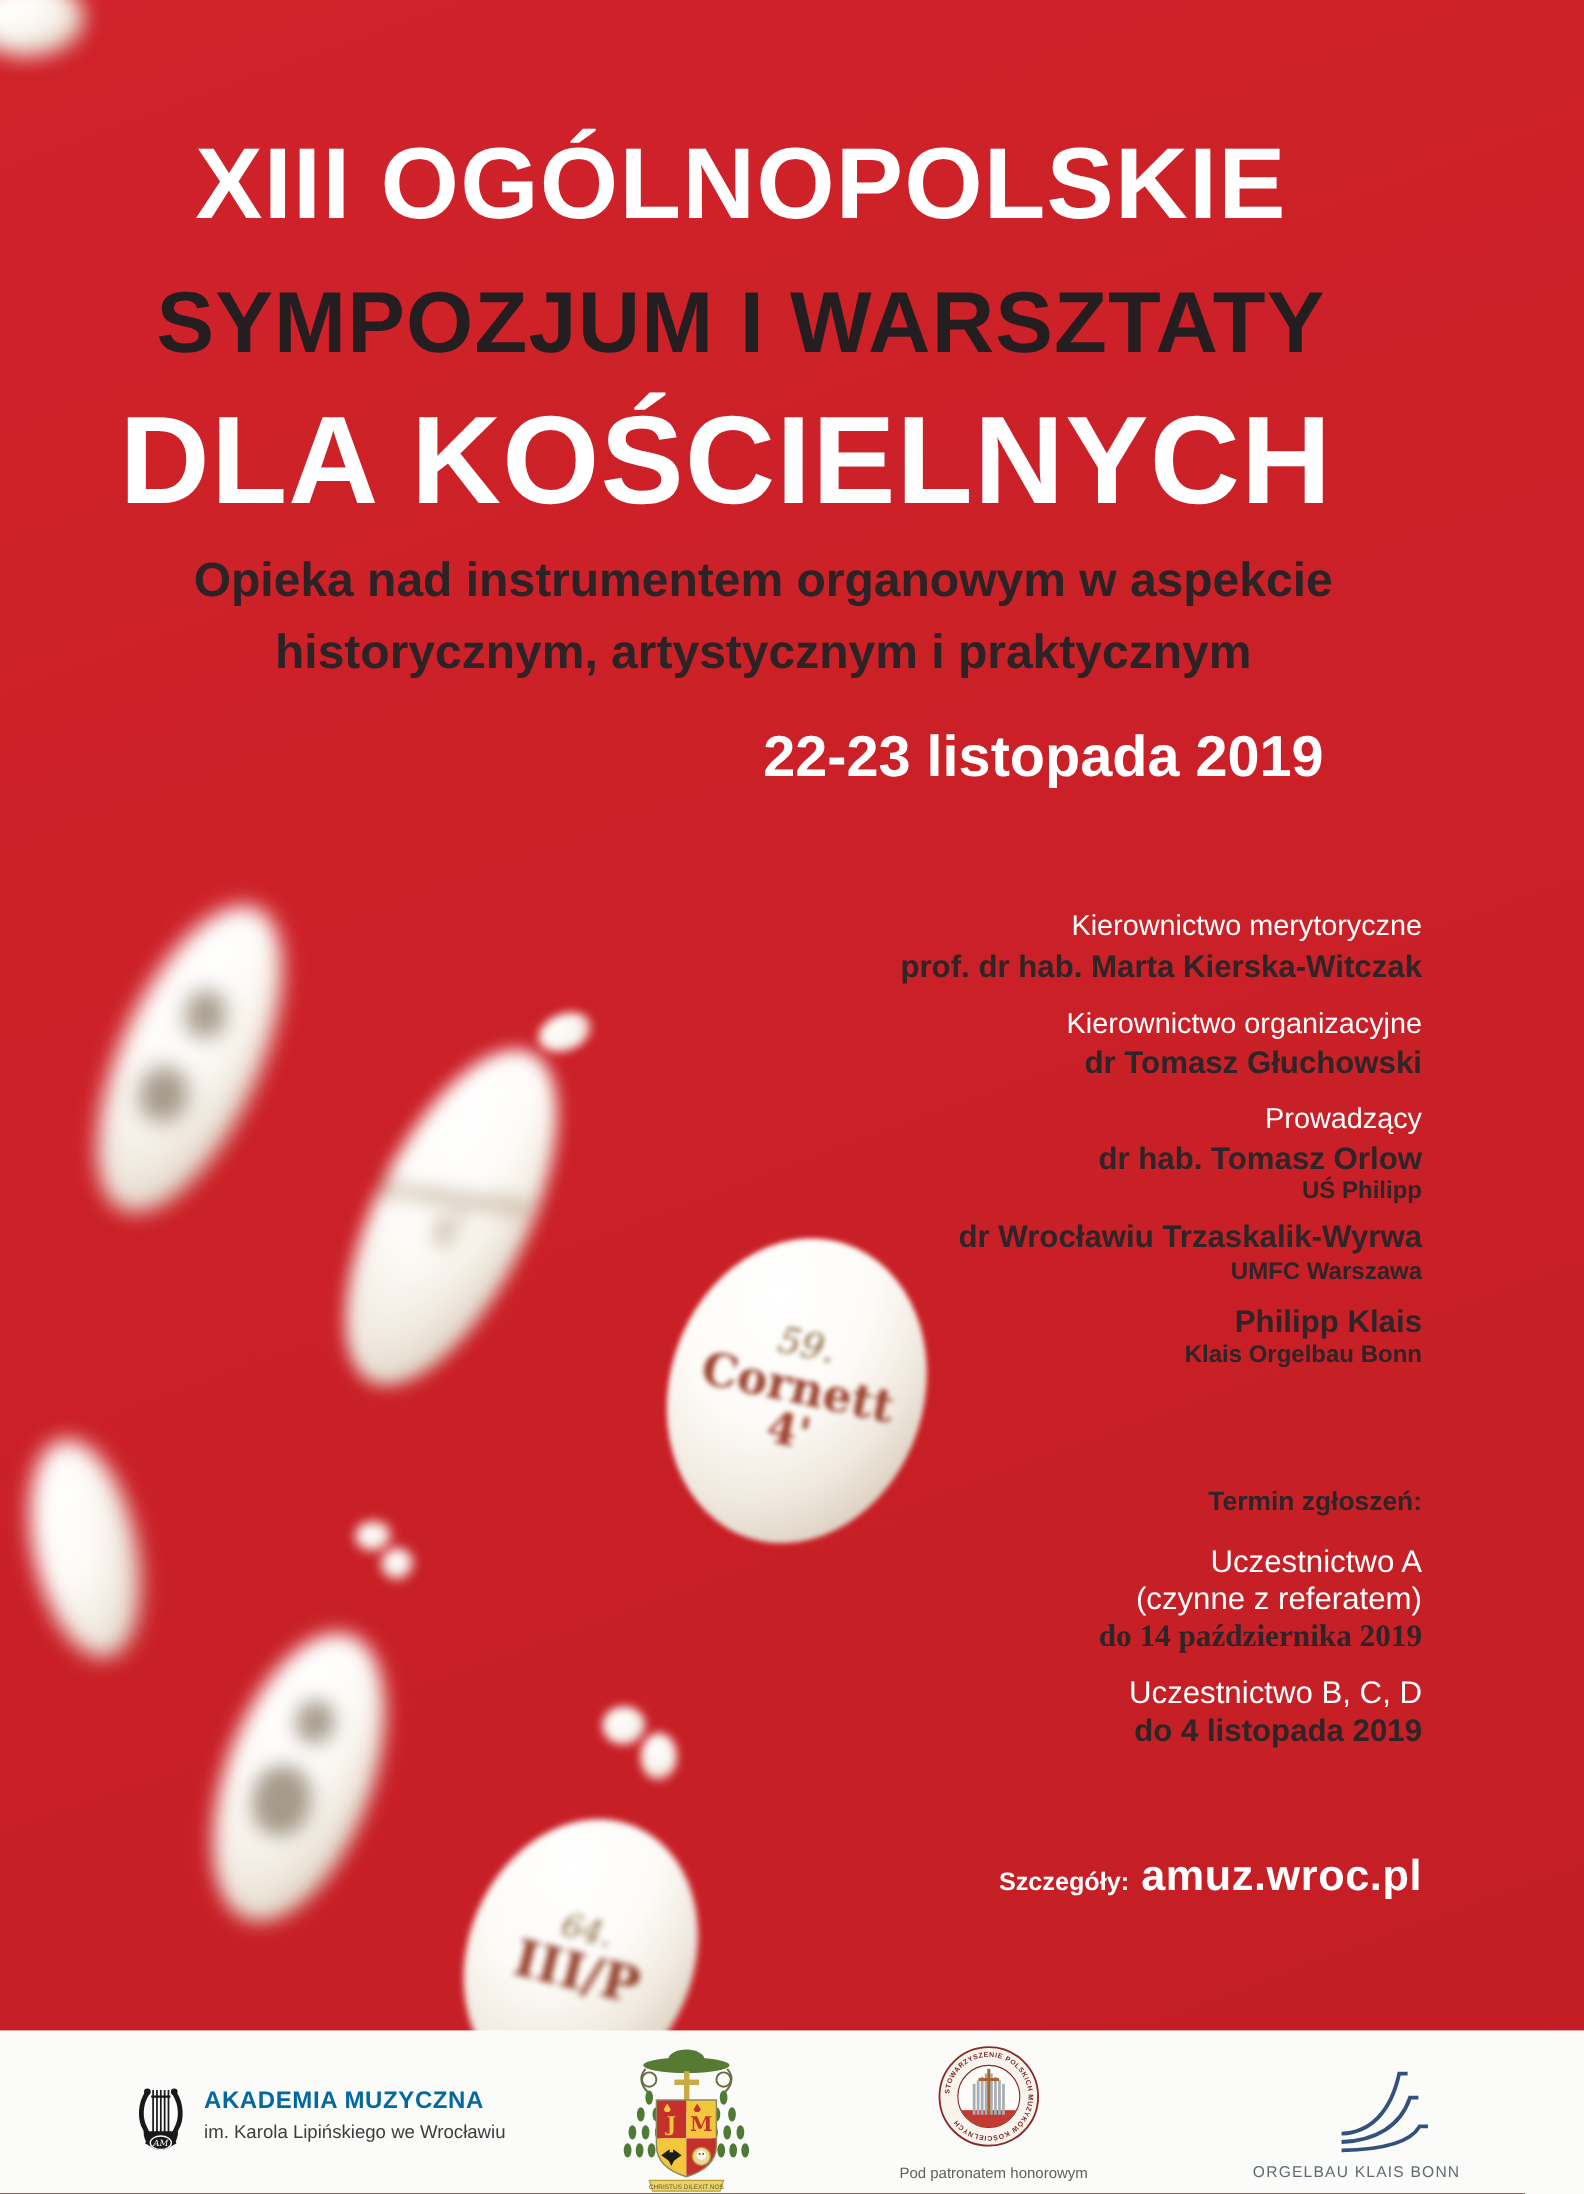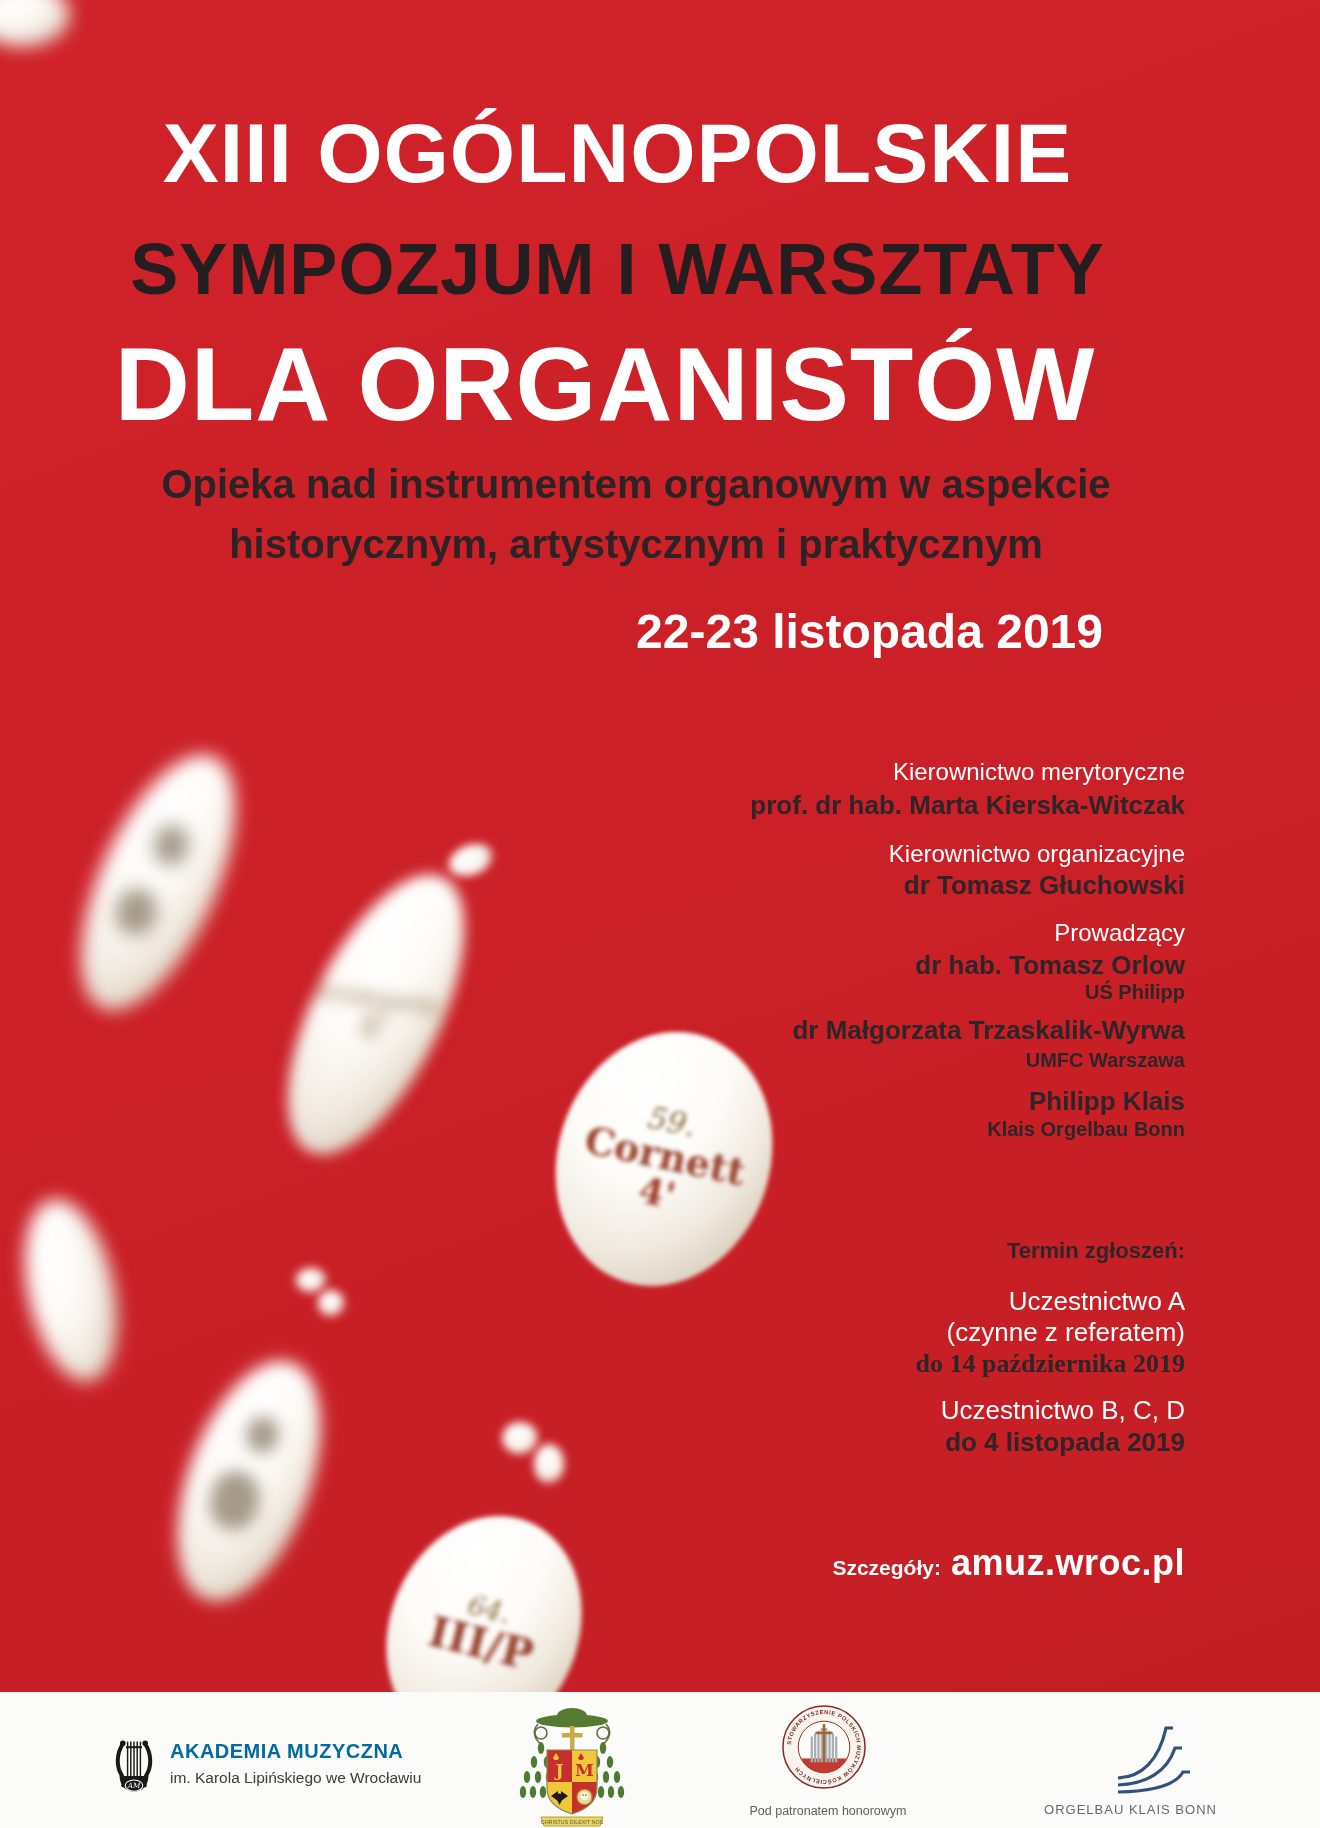--- a/index.html
+++ b/index.html
@@ -106,38 +106,38 @@
     <div class="knob-face">
       <div class="knob-text" style="transform:rotate(-8deg);">
         <div style="font-size:27px; font-style:italic; color:#8a6a3a;">64.</div>
         <div style="font-size:42px; font-weight:700; color:#96412e;">III/P</div>
       </div>
     </div>
   </div>
 
   <div class="tline t-white" style="top:110px; right:85px; font-size:84px;">XIII OGÓLNOPOLSKIE</div>
   <div class="tline t-dark" style="top:232px; right:85px; font-size:72px;">SYMPOZJUM I WARSZTATY</div>
-  <div class="tline t-white" style="top:330px; right:110px; font-size:104px;">DLA ORGANISTÓW</div>
+  <div class="tline t-white" style="top:330px; right:110px; font-size:104px;">DLA KOŚCIELNYCH</div>
 
   <div class="subline" style="top:462px; font-size:40px;">Opieka nad instrumentem organowym w aspekcie</div>
   <div class="subline" style="top:522px; font-size:40px;">historycznym, artystycznym i praktycznym</div>
 
   <div class="dateline" style="top:604px; right:217px; font-size:48px;">22-23 listopada 2019</div>
 
   <div class="rline wlab" style="top:758px;">Kierownictwo merytoryczne</div>
   <div class="rline dname" style="top:790px;">prof. dr hab. Marta Kierska-Witczak</div>
 
   <div class="rline wlab" style="top:840px;">Kierownictwo organizacyjne</div>
   <div class="rline dname" style="top:870px;">dr Tomasz Głuchowski</div>
 
   <div class="rline wlab" style="top:919px;">Prowadzący</div>
   <div class="rline dname" style="top:950px;">dr hab. Tomasz Orlow</div>
   <div class="rline daff" style="top:981px;">UŚ Philipp</div>
 
-  <div class="rline dname" style="top:1015px;">dr Małgorzata Trzaskalik-Wyrwa</div>
+  <div class="rline dname" style="top:1015px;">dr Wrocławiu Trzaskalik-Wyrwa</div>
   <div class="rline daff" style="top:1049px;">UMFC Warszawa</div>
 
   <div class="rline dname" style="top:1086px;">Philipp Klais</div>
   <div class="rline daff" style="top:1118px;">Klais Orgelbau Bonn</div>
 
   <div class="rline dhead" style="top:1238px;">Termin zgłoszeń:</div>
   <div class="rline wpart" style="top:1286px;">Uczestnictwo A</div>
   <div class="rline wpart" style="top:1317px;">(czynne z referatem)</div>
   <div class="rline ddate" style="top:1349px;font-family:Liberation Serif, serif;">do 14 października 2019</div>
   <div class="rline wpart" style="top:1395px;">Uczestnictwo B, C, D</div>

